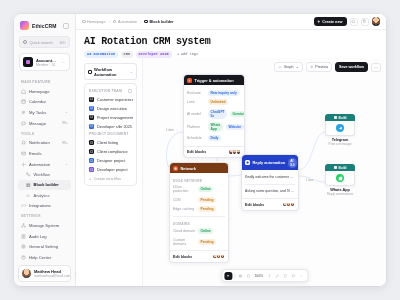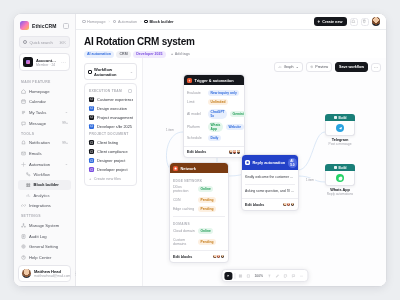--- a/index.html
+++ b/index.html
@@ -103,21 +103,21 @@
   .btn-dark {
     display: flex; align-items: center; gap: 2px;
     background: #16181d; color: #fff; font-size: 3.8px; font-weight: 600;
     padding: 2.5px 4px; border-radius: 3px;
   }
   .btn-dark .plus { font-size: 4.5px; line-height: 3.5px; }
   .icon-btn { width: 8px; height: 8px; border-radius: 2.5px; border: .5px solid #e6e6eb; display: flex; align-items: center; justify-content: center; }
   .icon-btn svg { width: 4.5px; height: 4.5px; display: block; opacity: .65; }
   .avatar-top { width: 8.5px; height: 8.5px; border-radius: 50%; background: radial-gradient(circle at 50% 32%, #f0c9a6 0 38%, #7a4a2b 38% 66%, #20262f 66%); }
 
-  .page-head { padding: 6px 8px 0 8px; }
+  .page-head { padding: 6px 8px 0 8px; font-family: Liberation Mono, monospace; }
   .page-title { font-size: 10px; font-weight: 700; color: #111216; letter-spacing: -.25px; }
   .tags { display: flex; align-items: center; gap: 2.5px; margin-top: 3.5px; }
   .tag { font-size: 3.6px; font-weight: 600; padding: 1.8px 3px; border-radius: 8px; }
   .tag.blue { background: #e8effd; color: #2f6bdd; }
   .tag.gray { background: #f0f0f3; color: #6a6c75; }
   .tag.purple { background: #f0e9fd; color: #7b4fe0; }
   .tag.add { background: transparent; color: #9a9ba3; display: flex; align-items: center; gap: 1.5px; }
 
   .work-area { flex: 1; display: flex; min-height: 0; position: relative; }
 

